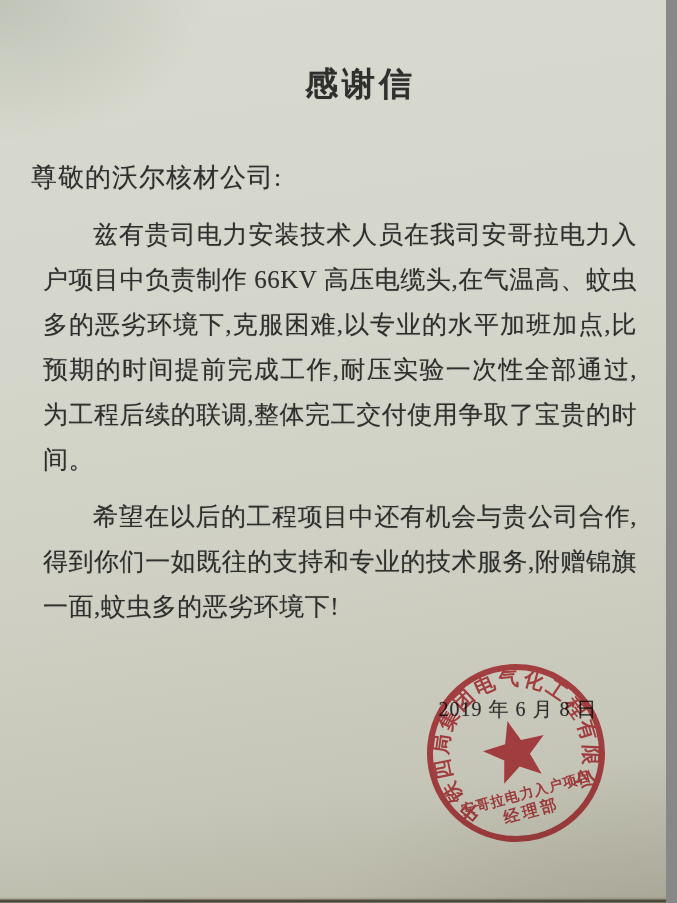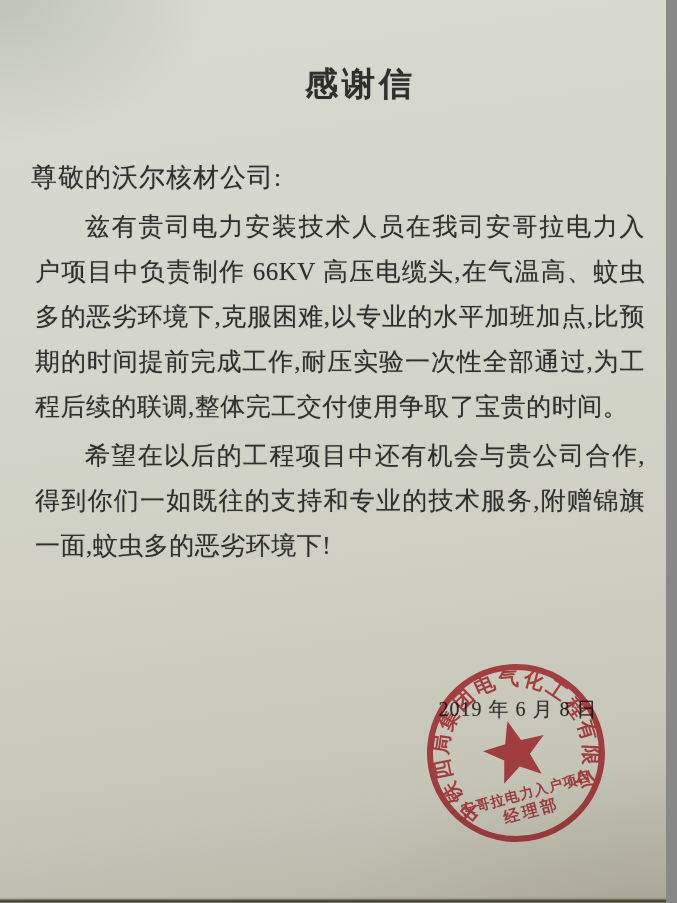--- a/index.html
+++ b/index.html
@@ -36,21 +36,21 @@
     letter-spacing: 1px;
   }
   .body-text {
     position: absolute;
     top: 200px; left: 31px; width: 618px;
     font-size: 25px;
     line-height: 45px;
     letter-spacing: 0.5px;
     text-align: justify;
   }
-  .body-text p { text-indent: 50px; margin: 4px; }
+  .body-text p { text-indent: 50px; margin: 12px; }
   .signature {
     position: absolute;
     top: 688px; left: 368px; width: 300px;
     text-align: center;
     font-size: 21px;
     line-height: 42px;
     letter-spacing: 2px;
     white-space: nowrap;
   }
   .signature .date { font-size: 20px; letter-spacing: 1px; }

